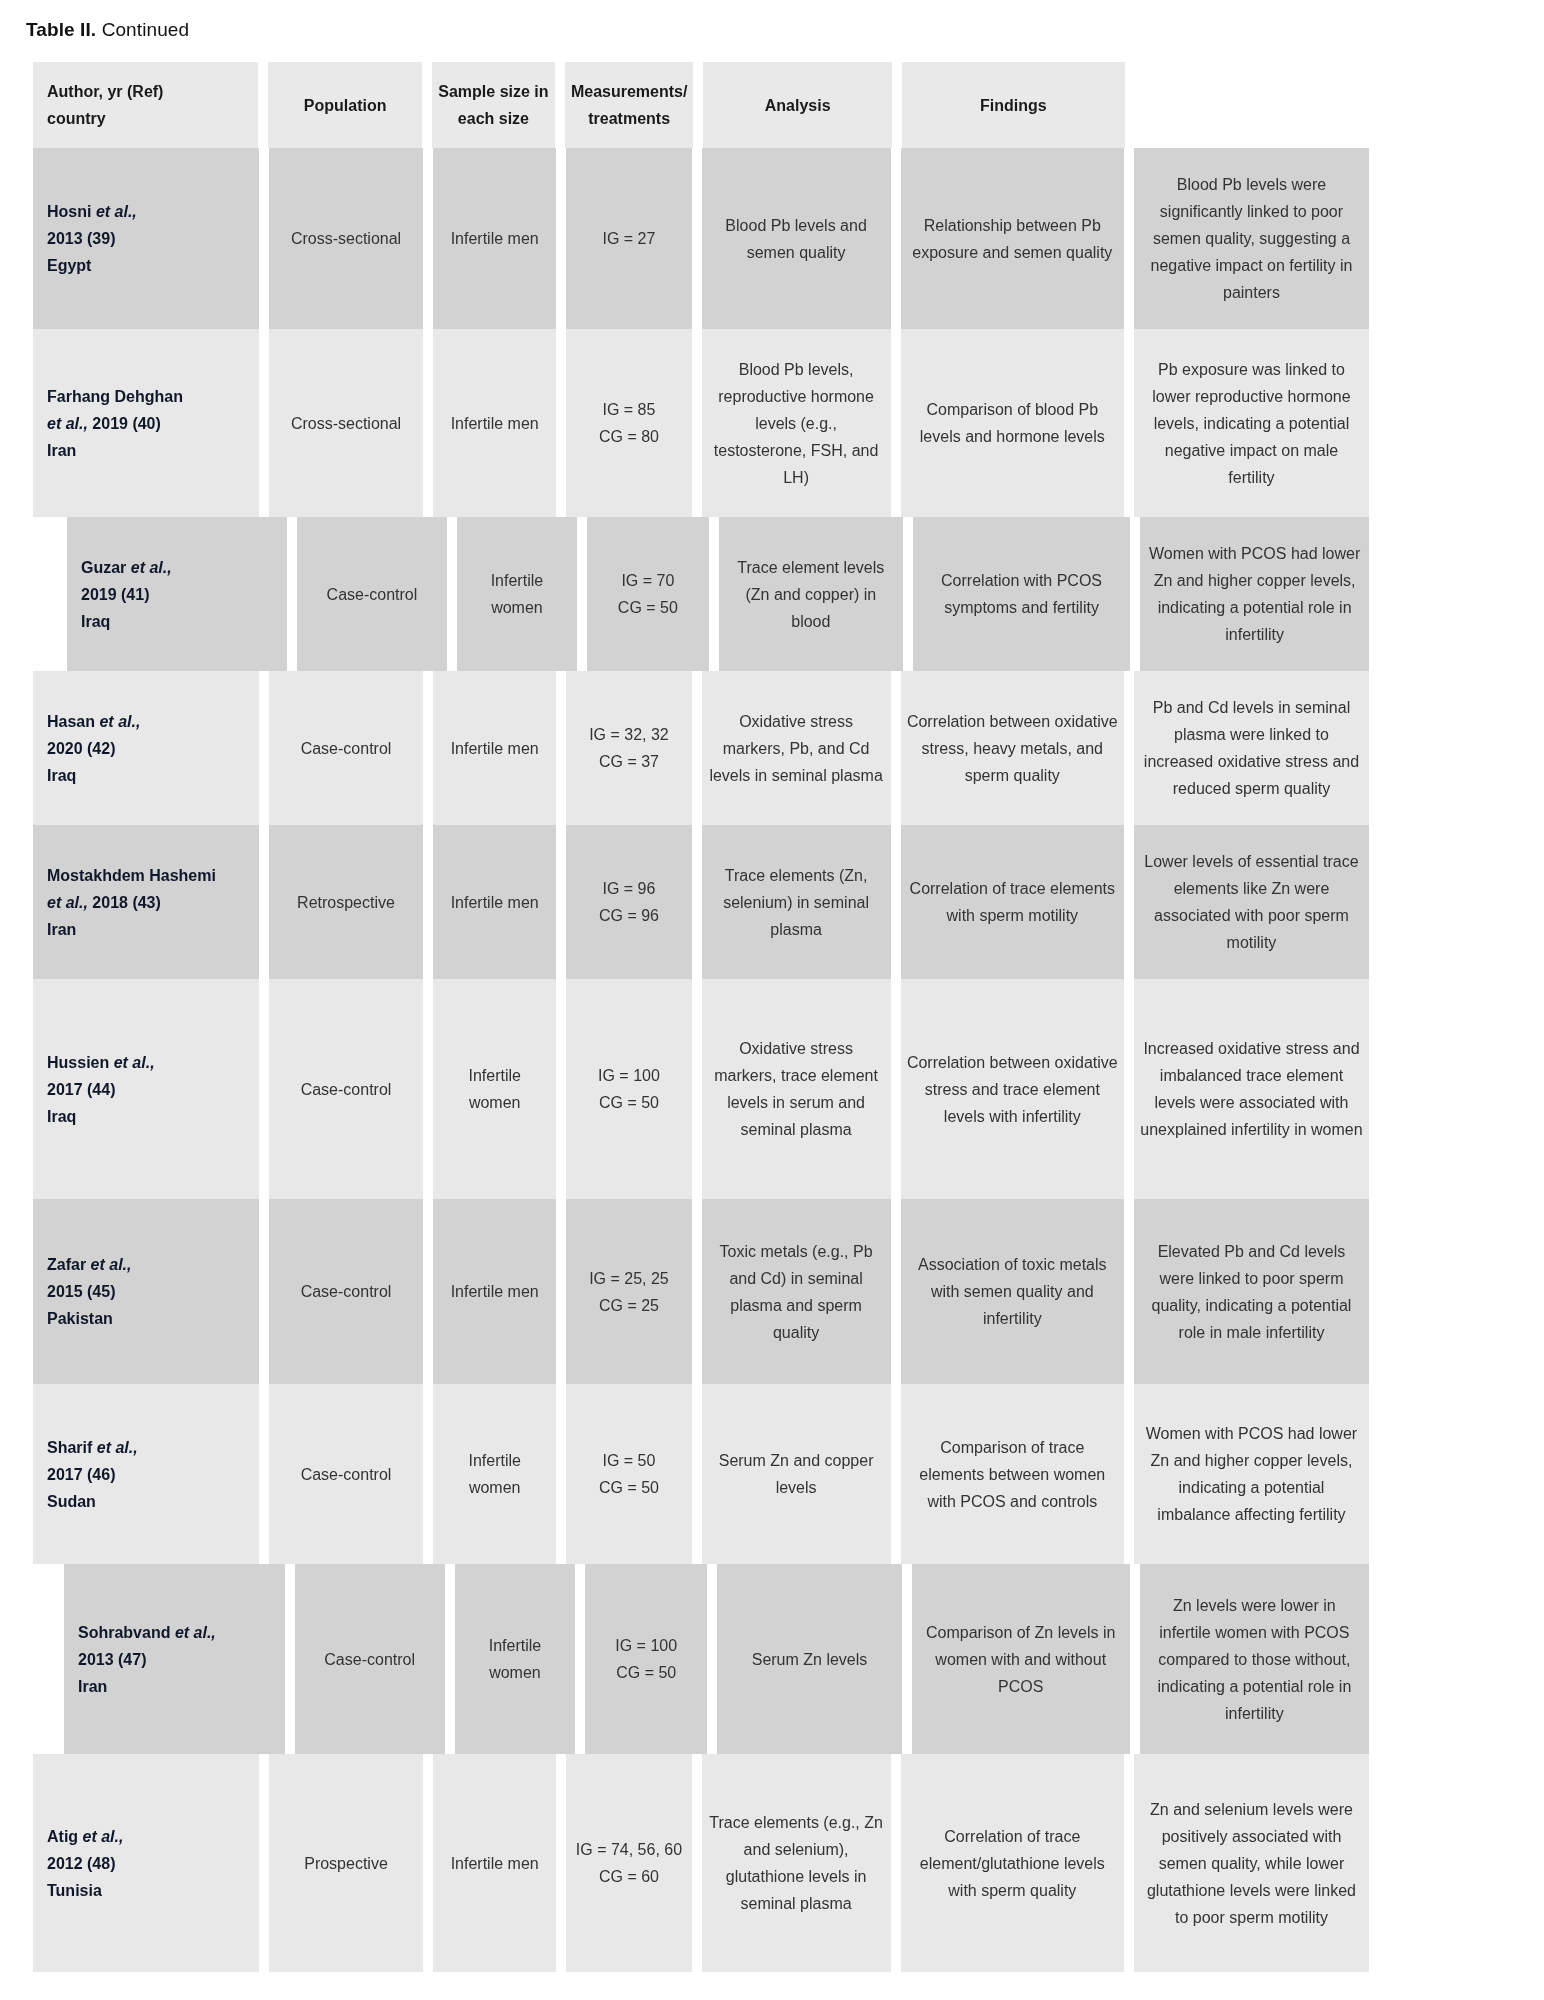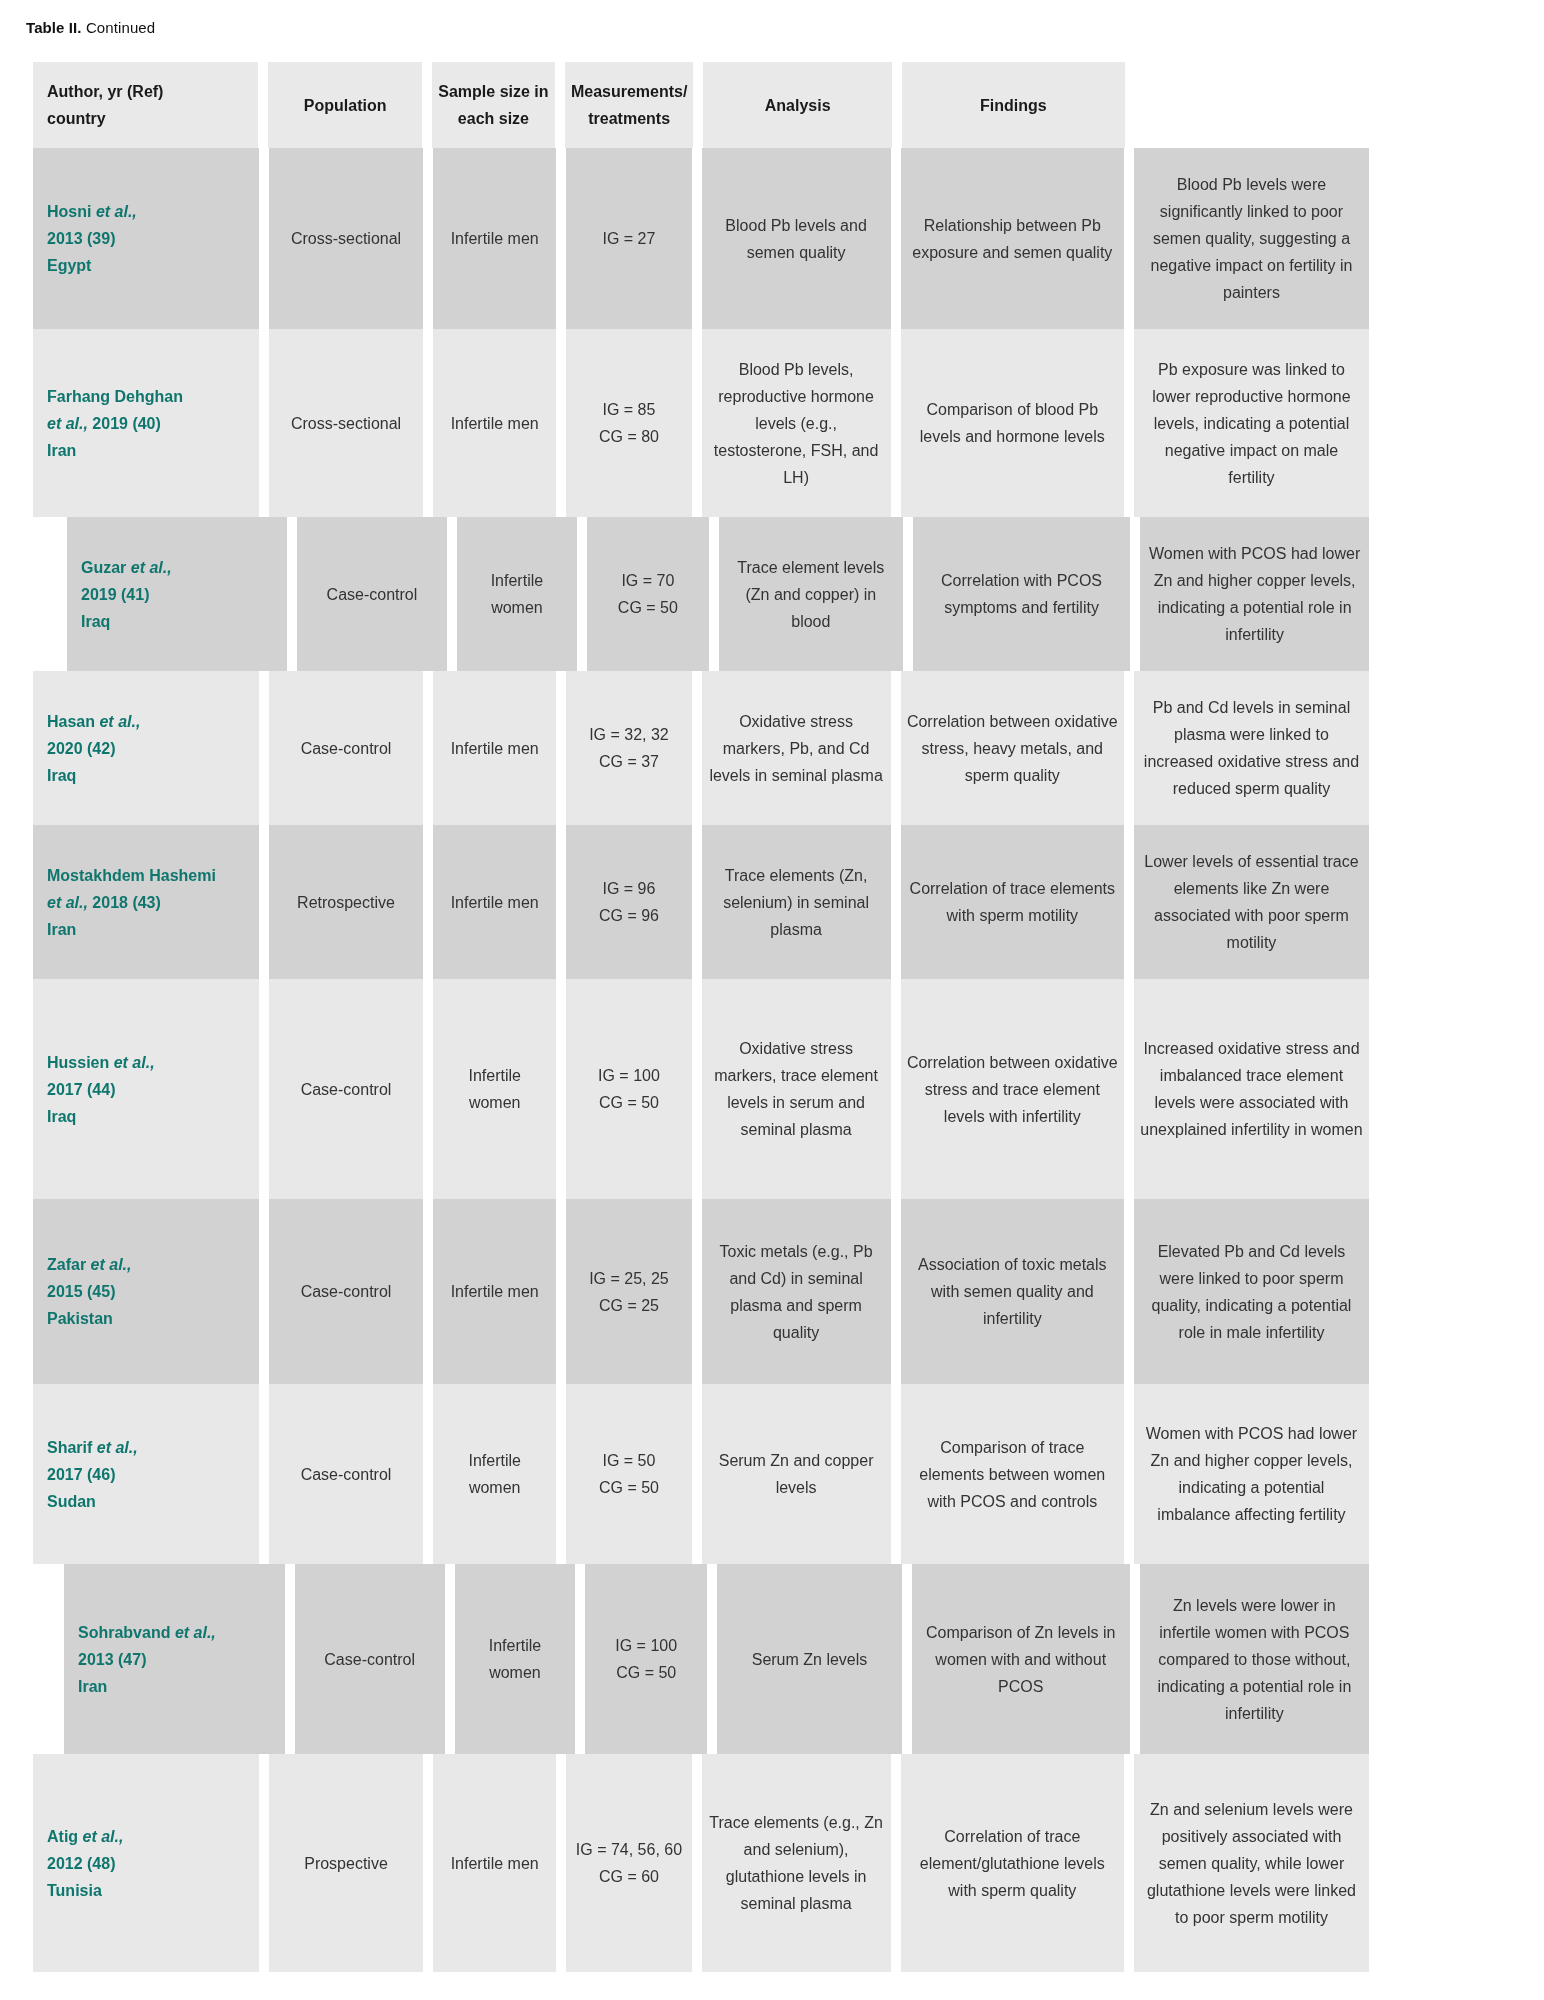--- a/index.html
+++ b/index.html
@@ -1,29 +1,29 @@
 <!DOCTYPE html>
 <html><head>
 <meta charset="utf-8">
 <style>
   html,body{margin:0;padding:0;background:#ffffff;}
   .page{
     width:1544px;height:2000px;background:#ffffff;position:relative;overflow:hidden;
     font-family:"Liberation Sans",sans-serif;color:#333333;
   }
-  .title{position:absolute;left:26px;top:19px;font-size:15px;color:#111111;letter-spacing:.1px;}
+  .title{position:absolute;left:26px;top:19px;font-size:19px;color:#111111;letter-spacing:.1px;}
   .title .t-bold{font-weight:bold;}
   .tablewrap{position:absolute;left:33px;top:62px;width:1336px;display:flex;flex-direction:column;}
   .cols{display:grid;grid-template-columns:251fr 171fr 137fr 139fr 210fr 248fr 261fr;column-gap:10px;}
   .cell{
     display:flex;flex-direction:column;justify-content:center;align-items:center;
     text-align:center;padding:23px 6px;font-size:16px;line-height:27px;box-sizing:border-box;
   }
   .cell.author{align-items:flex-start;text-align:left;padding-left:14px;padding-right:10px;
-    font-weight:bold;color:#0f766e;}
+    font-weight:bold;color:#0f172a;}
   .header .cell{background:#e9e9e9;font-weight:bold;color:#1a1a1a;padding-top:16px;padding-bottom:16px;}
   .header{min-height:86px;}
   .row.dark .cell{background:#d2d2d2;}
   .row.light .cell{background:#e8e8e8;}
   .r1{min-height:180px;}
   .r2{min-height:188px;}
   .r3{min-height:153px;margin-left:34px;}
   .r4{min-height:146px;}
   .r5{min-height:151px;}
   .r6{min-height:220px;border-radius:10px;}

